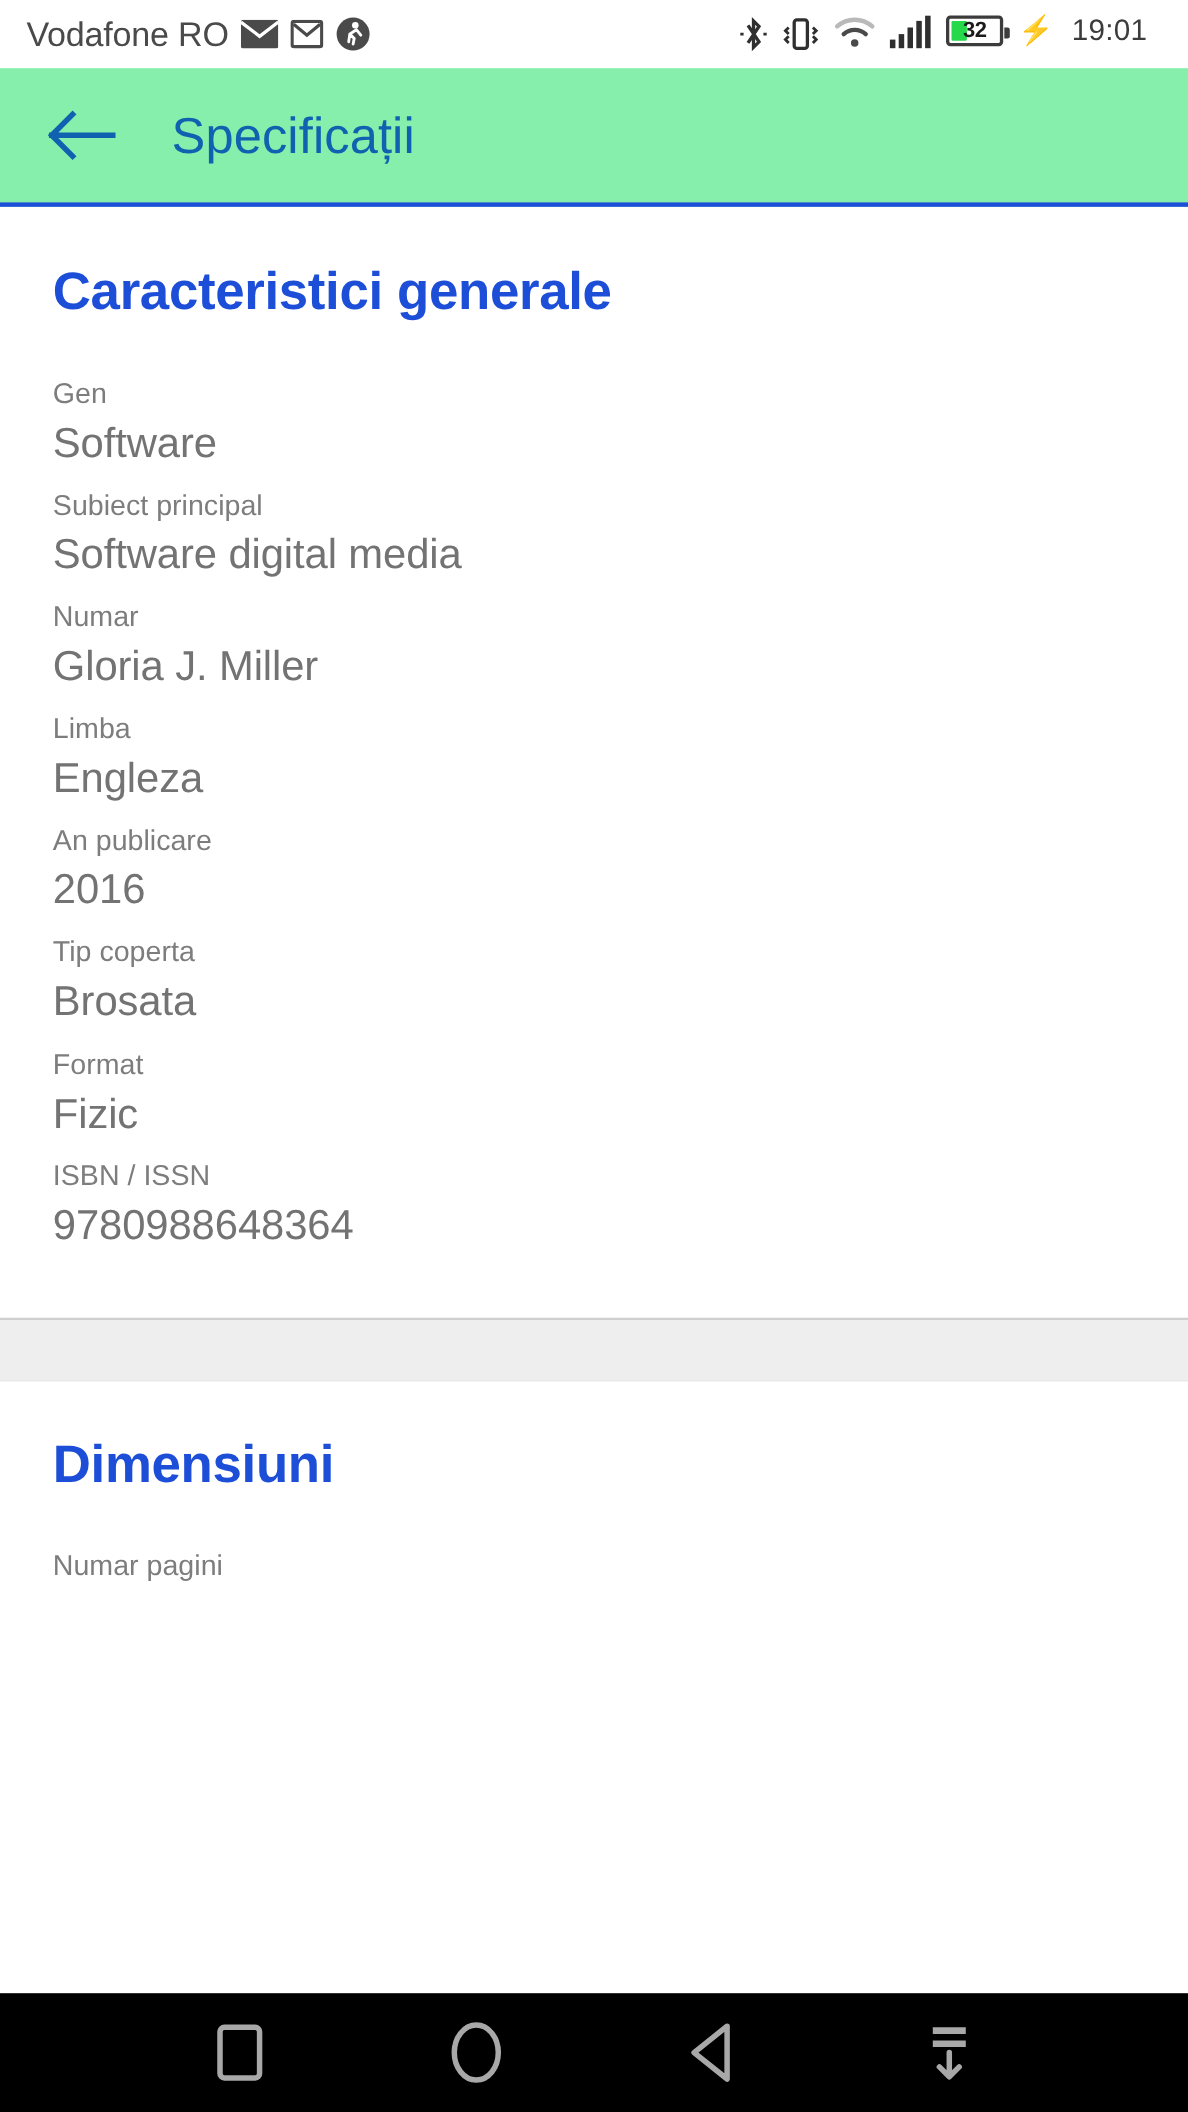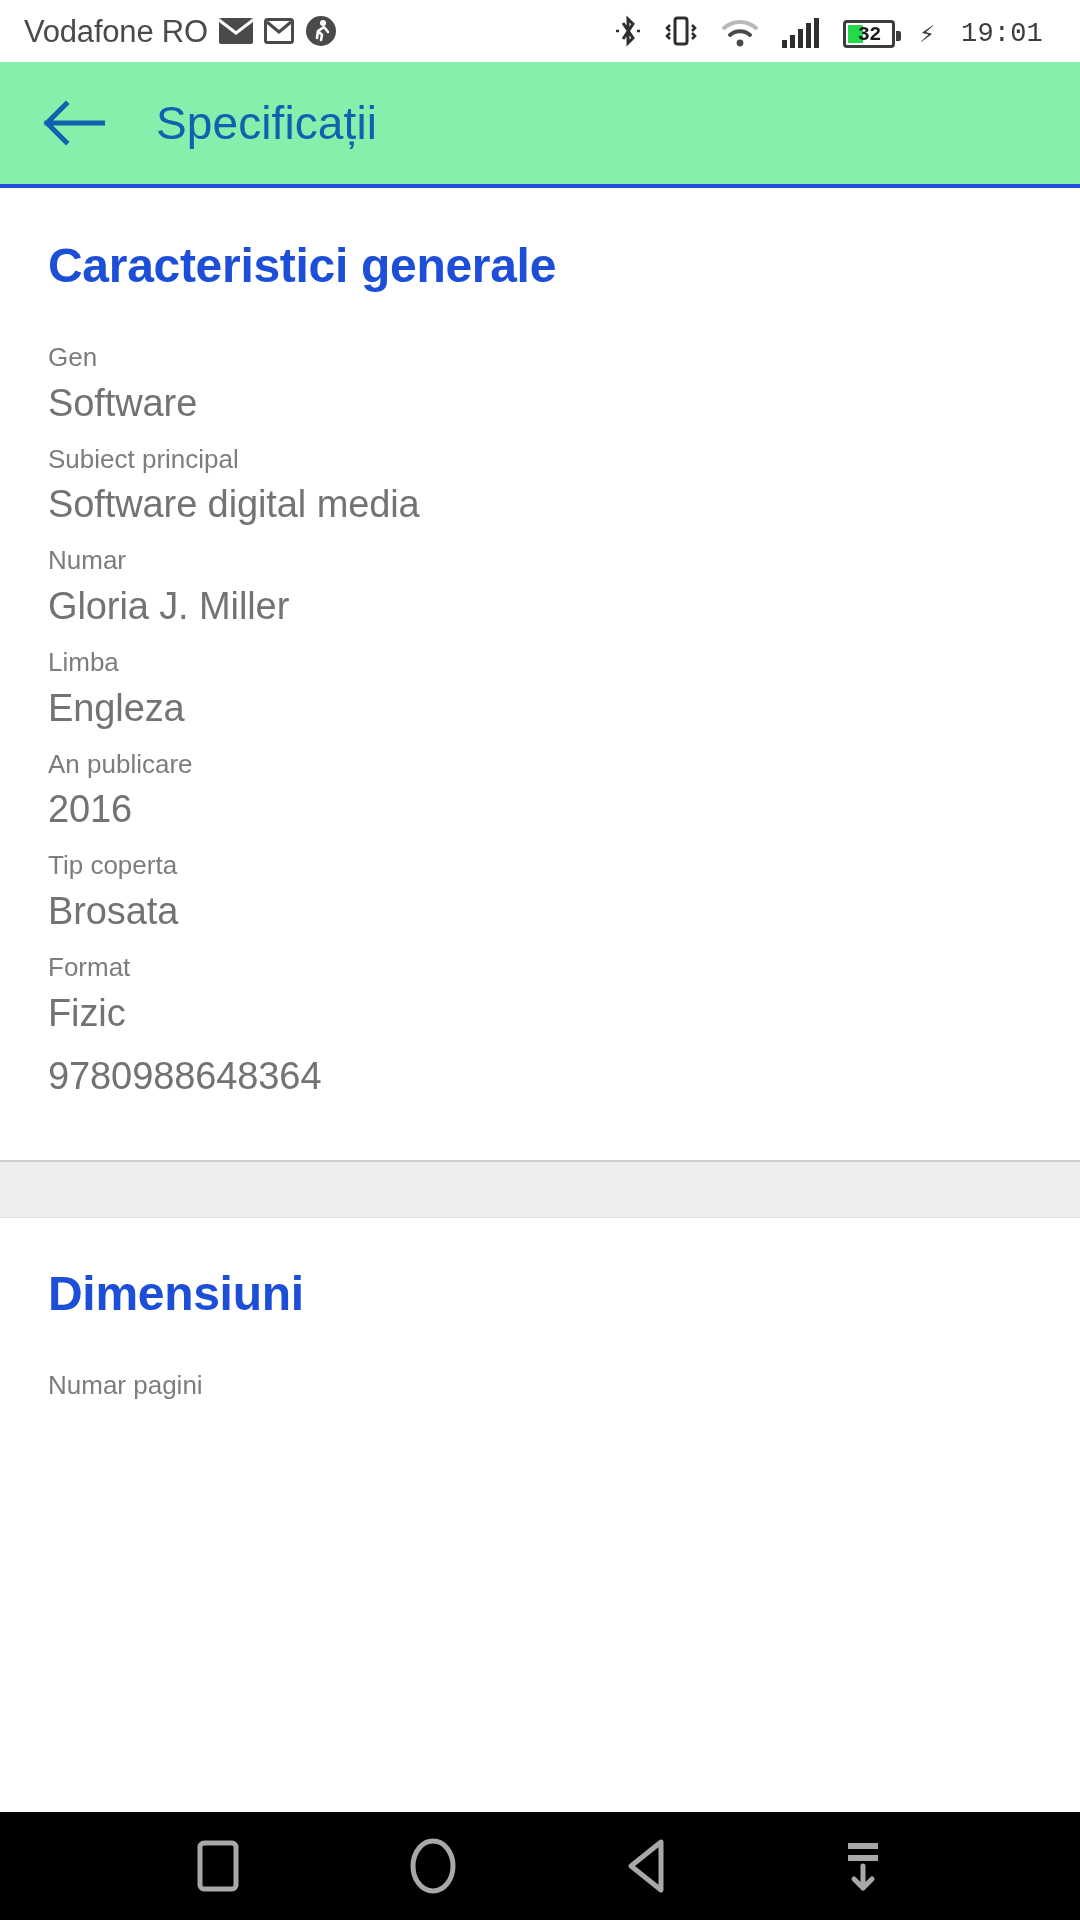--- a/index.html
+++ b/index.html
@@ -13,21 +13,21 @@
   #screen { position:relative; width:1080px; height:1920px; background:#ffffff; }
 
   
   .statusbar {
     position:absolute; top:0; left:0; width:1080px; height:62px;
     background:#ffffff; display:flex; align-items:center;
     padding:0 37px 0 24px;
   }
   .sb-left { display:flex; align-items:center; gap:11px; flex:0 0 auto; }
   .carrier { font-size:31px; color:#4a4a4a; letter-spacing:-0.2px; line-height:1; }
-  .sb-right { margin-left:auto; display:flex; align-items:flex-end; gap:22px;font-family:Liberation Mono, monospace; }
+  .sb-right { margin-left:auto; display:flex; align-items:flex-start; gap:12px; }
   .sb-icon { display:flex; align-items:center; justify-content:center; }
   .clock { font-size:27px; color:#3c3c3c; letter-spacing:0.2px; margin-left:4px; line-height:1; }
 
   .batt {
     position:relative; width:52px; height:28px;
     border:3px solid #3c3c3c; border-radius:4px;
     display:flex; align-items:center; padding:2px;
   }
   .batt:after {
     content:""; position:absolute; right:-9px; top:8px;
@@ -190,20 +190,21 @@
       </div>
       <div class="spec-row">
         <div class="spec-label">Tip coperta</div>
         <div class="spec-value">Brosata</div>
       </div>
       <div class="spec-row">
         <div class="spec-label">Format</div>
         <div class="spec-value">Fizic</div>
       </div>
       <div class="spec-row">
+        <div class="spec-label">ISBN / ISSN</div>
         <div class="spec-value">9780988648364</div>
       </div>
     </div>
 
     <div class="section-gap"></div>
 
     <div class="section">
       <div class="section-title">Dimensiuni</div>
       <div class="spec-row">
         <div class="spec-label">Numar pagini</div>

